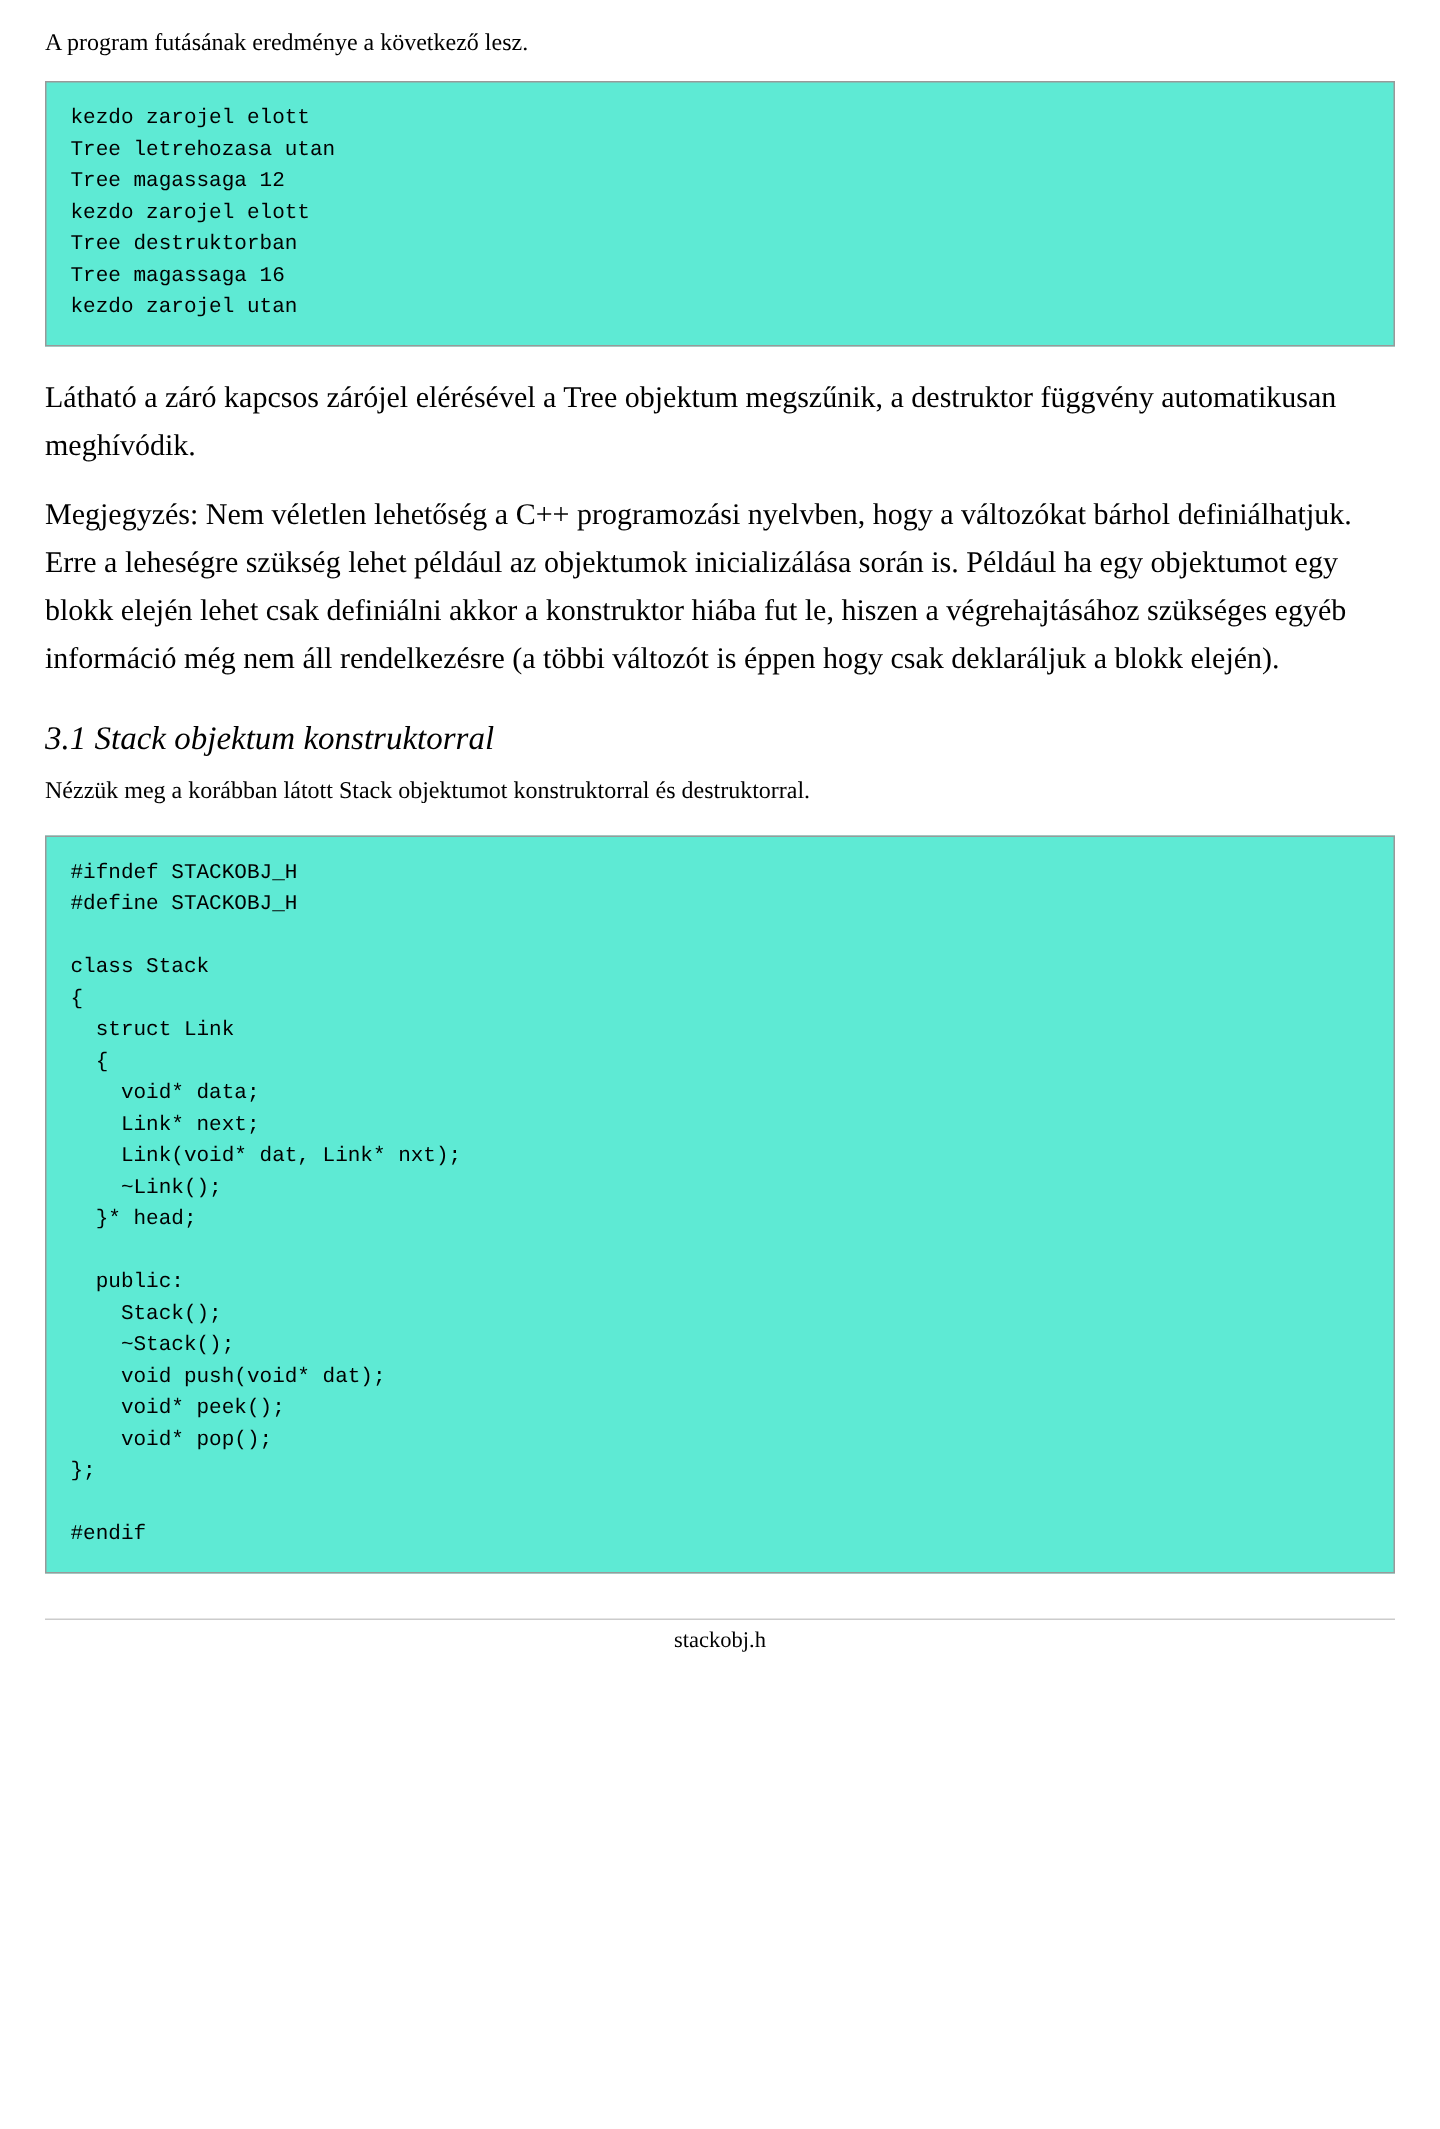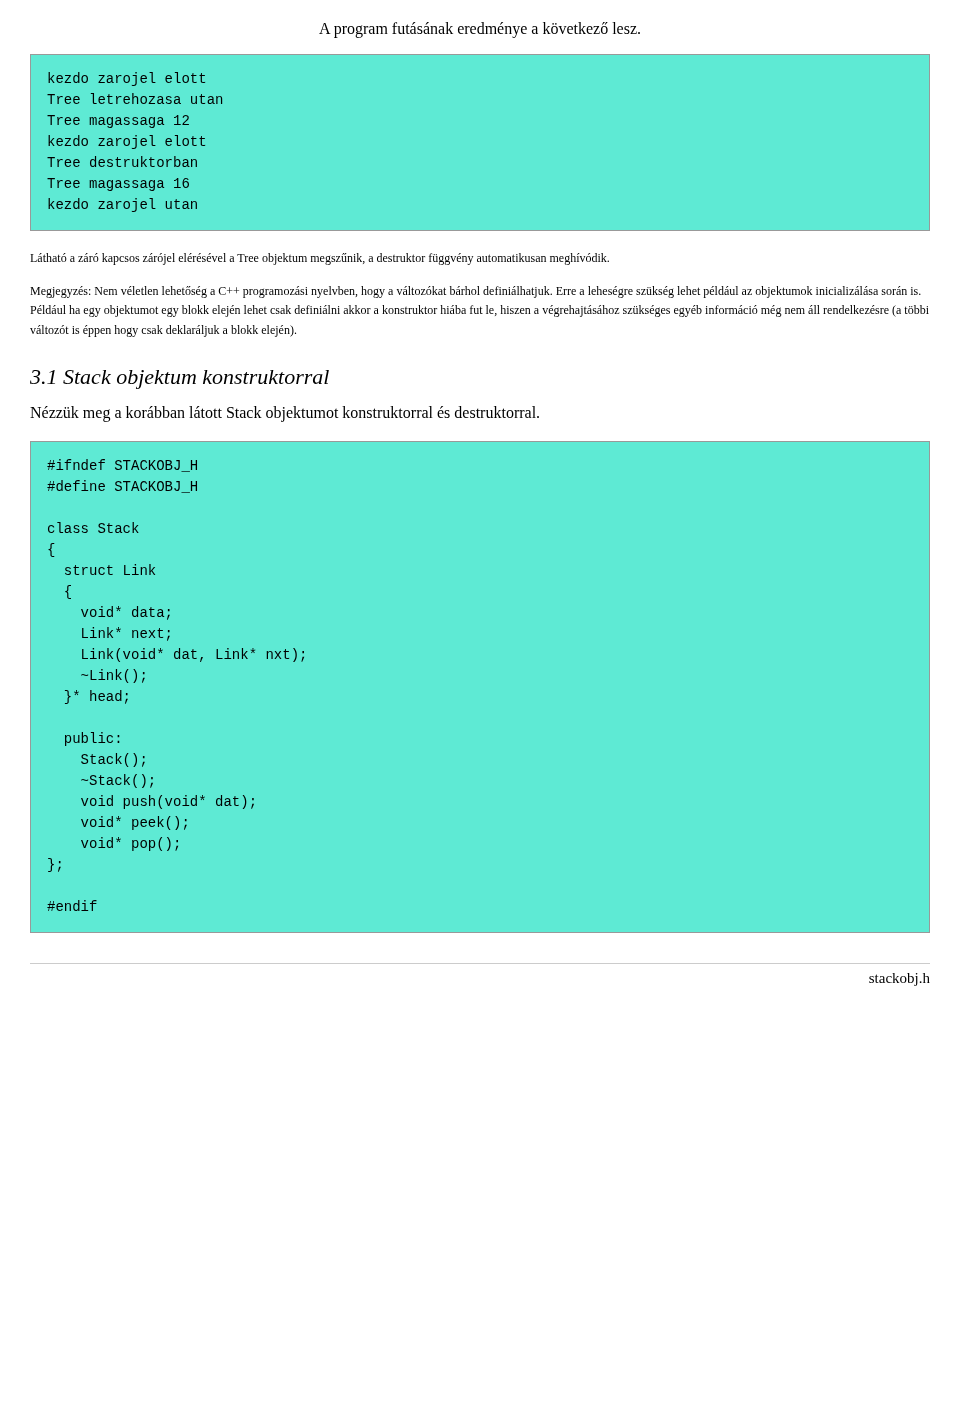--- a/index.html
+++ b/index.html
@@ -14,57 +14,56 @@
       background: #ffffff;
       font-family: "Times New Roman", Times, serif;
       font-size: 16px;
       color: #000000;
       padding: 20px 30px 40px 30px;
     }
 
     .intro-text {
       font-size: 16px;
       margin-bottom: 16px;
-      text-align: center;
     }
 
     .code-block {
       background: #5eead4;
       border: 1px solid #999999;
       padding: 14px 16px;
       font-family: "Courier New", Courier, monospace;
       font-size: 14px;
       line-height: 1.5;
       margin-bottom: 18px;
       white-space: pre;
     }
 
     .paragraph {
-      font-size: 12px;
+      font-size: 20px;
       line-height: 1.6;
       margin-bottom: 14px;
     }
 
     .section-heading {
       font-size: 22px;
       font-weight: normal;
       font-style: italic;
       margin-top: 24px;
       margin-bottom: 10px;
     }
 
     .section-intro {
       font-size: 16px;
       line-height: 1.6;
       margin-bottom: 16px;
       font-family: Liberation Serif, serif;
     }
 
     .page-footer {
-      text-align: right;
+      text-align: center;
       font-size: 15px;
       margin-top: 30px;
       padding-top: 6px;
       border-top: 1px solid #cccccc;
     }
   </style>
 </head>
 <body>
 
 <p class="intro-text">A program futásának eredménye a következő lesz.</p>

